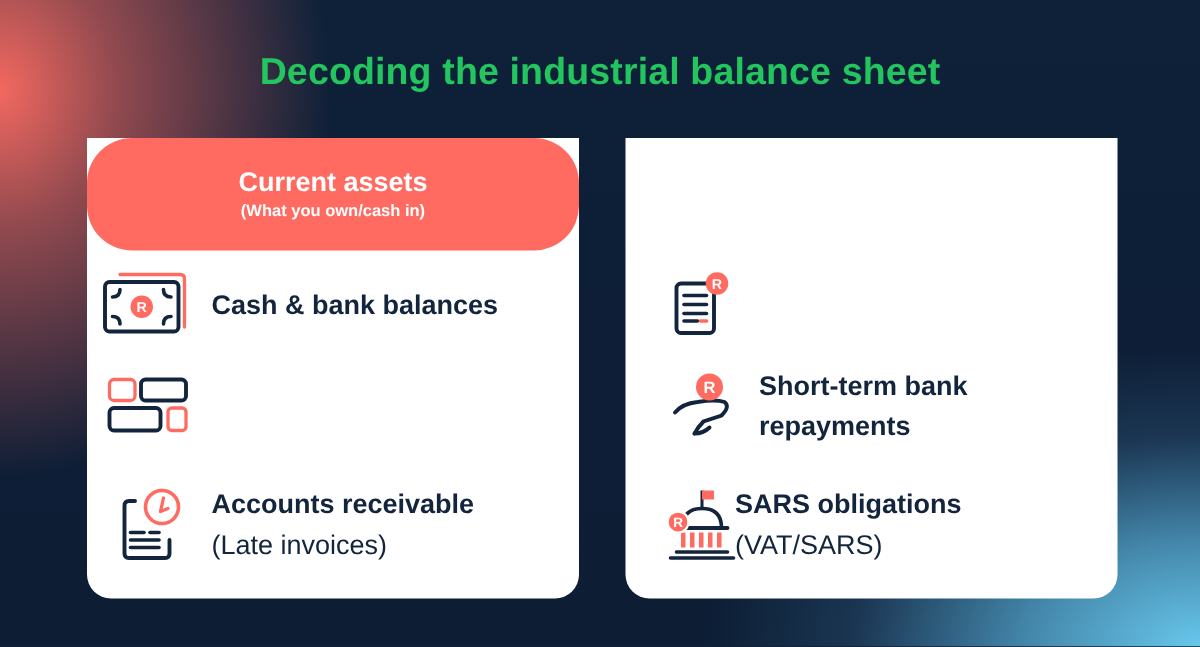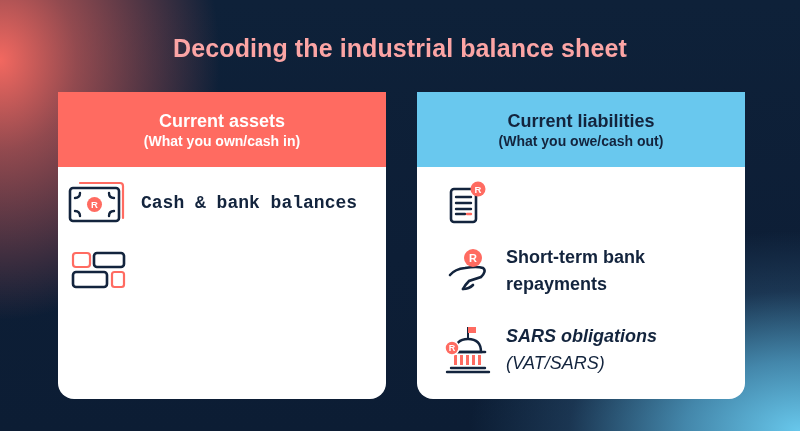--- a/index.html
+++ b/index.html
@@ -11,37 +11,37 @@
     }
     .bg {
       position: absolute; inset: 0;
       background:
         radial-gradient(ellipse 220px 260px at 0px 60px, rgba(255,108,98,0.95) 0%, rgba(255,108,98,0.55) 35%, rgba(255,108,98,0) 100%),
         radial-gradient(ellipse 330px 200px at 800px 431px, rgba(104,200,236,1) 0%, rgba(86,170,210,0.75) 35%, rgba(60,110,150,0.3) 70%, rgba(30,60,90,0) 100%),
         linear-gradient(180deg, #0e2139 0%, #0d1e36 60%, #0c1d34 100%);
     }
     .title {
       position: absolute; left: 0; right: 0; top: 34px;
-      text-align: center; color: #fca5a5;
+      text-align: center; color: #22c55e;
       font-weight: 700; font-size: 25px; letter-spacing: 0.1px;
     }
     .card {
       position: absolute; top: 92px; width: 328px; height: 307px;
       background: #ffffff; border-radius: 0 0 16px 16px; overflow: hidden;
     }
     .card.left { left: 58px; }
     .card.right { left: 417px; }
     .card-header {
       height: 75px; display: flex; flex-direction: column;
-      align-items: center; justify-content: center; text-align: center;
+      align-items: center; justify-content: center; text-align: center; border-radius: 30px;
     }
     .left .card-header { background: #ff6b61; color: #ffffff; }
     .right .card-header { background: #69c8ee; color: #13243d; }
     .card-header .h-title { font-weight: 700; font-size: 18px; line-height: 22px; }
-    .card-header .h-sub { font-weight: 700; font-size: 14px; line-height: 18px; }
+    .card-header .h-sub { font-weight: 700; font-size: 11px; line-height: 18px; }
     .item {
       position: absolute; left: 0; right: 0; display: flex; align-items: center;
     }
     .item .icon { position: absolute; width: 60px; height: 50px; }
     .item .text { position: absolute; left: 83px; color: #13243d; }
     .item .t-main { font-weight: 700; font-size: 18px; line-height: 27px; }
     .item .t-sub { font-weight: 400; font-size: 18px; line-height: 27px; }
     svg { display: block; }
   </style>
 </head>
@@ -63,43 +63,56 @@
         <path d="M14 3 H54 Q57 3 57 6 V38" fill="none" stroke="#ff6b61" stroke-width="2.2" stroke-linecap="round"></path>
         <rect x="4" y="8" width="49" height="33" rx="3" fill="none" stroke="#13243d" stroke-width="2.6"></rect>
         <path d="M9 18 Q14 18 14 13" fill="none" stroke="#13243d" stroke-width="2.4" stroke-linecap="round"></path>
         <path d="M48 18 Q43 18 43 13" fill="none" stroke="#13243d" stroke-width="2.4" stroke-linecap="round"></path>
         <path d="M9 31 Q14 31 14 36" fill="none" stroke="#13243d" stroke-width="2.4" stroke-linecap="round"></path>
         <path d="M48 31 Q43 31 43 36" fill="none" stroke="#13243d" stroke-width="2.4" stroke-linecap="round"></path>
         <circle cx="28.5" cy="24.5" r="7.5" fill="#ff6b61"></circle>
         <text x="28.5" y="28.3" text-anchor="middle" font-size="9.5" font-weight="700" fill="#ffffff" font-family="Liberation Sans, sans-serif">R</text>
       </svg>
     </div>
-    <div class="text" style="top:10px;font-family:Liberation Mono, monospace;">
+    <div class="text" style="top:10px;">
       <div class="t-main">Cash &amp; bank balances</div>
     </div>
   </div>
 
   <div class="item" style="top:150px;height:60px;">
     <div class="icon" style="left:8px;top:7px;">
       <svg width="60" height="50" viewBox="0 0 60 50">
         <rect x="7" y="4" width="17" height="14" rx="3" fill="none" stroke="#ff6b61" stroke-width="2.2"></rect>
         <rect x="28" y="4" width="30" height="14" rx="3" fill="none" stroke="#13243d" stroke-width="2.6"></rect>
         <rect x="7" y="23" width="34" height="15" rx="3" fill="none" stroke="#13243d" stroke-width="2.6"></rect>
         <rect x="46" y="23" width="12" height="15" rx="2.5" fill="none" stroke="#ff6b61" stroke-width="2.2"></rect>
       </svg>
     </div>
   </div>
 
+  <div class="item" style="top:228px;height:60px;">
+    <div class="icon" style="left:18px;top:2px;">
+      <svg width="60" height="56" viewBox="0 0 60 56">
+        <path d="M14 12 H10 Q7 12 7 15 V47 Q7 50 10 50 H34 Q37 50 37 47 V38" fill="none" stroke="#13243d" stroke-width="2.6" stroke-linecap="round"></path>
+        <line x1="11" y1="33" x2="20" y2="33" stroke="#13243d" stroke-width="2.4" stroke-linecap="round"></line>
+        <line x1="11" y1="38" x2="30" y2="38" stroke="#13243d" stroke-width="2.4" stroke-linecap="round"></line>
+        <line x1="11" y1="43" x2="30" y2="43" stroke="#13243d" stroke-width="2.4" stroke-linecap="round"></line>
+        <line x1="24" y1="33" x2="30" y2="33" stroke="#13243d" stroke-width="2.4" stroke-linecap="round"></line>
+        <circle cx="32" cy="16" r="11" fill="#ffffff" stroke="#ff6b61" stroke-width="2.4"></circle>
+        <path d="M33 10 L31 19 L36 17" fill="none" stroke="#ff6b61" stroke-width="2.2" stroke-linecap="round" stroke-linejoin="round"></path>
+      </svg>
+    </div>
+    <div class="text" style="top:3px;">
+      <div class="t-main">Accounts receivable</div>
+      <div class="t-sub">(Late invoices)</div>
+    </div>
+  </div>
 </section>
 
 <section class="card right">
-  <div class="card-header">
-    <div class="h-title">Current liabilities</div>
-    <div class="h-sub">(What you owe/cash out)</div>
-  </div>
 
   <div class="item" style="top:88px;height:50px;">
     <div class="icon" style="left:26px;top:0;">
       <svg width="50" height="50" viewBox="0 0 50 50">
         <rect x="8" y="9" width="25" height="33" rx="3" fill="none" stroke="#13243d" stroke-width="2.6"></rect>
         <line x1="13" y1="17" x2="28" y2="17" stroke="#13243d" stroke-width="2.4" stroke-linecap="round"></line>
         <line x1="13" y1="23" x2="28" y2="23" stroke="#13243d" stroke-width="2.4" stroke-linecap="round"></line>
         <line x1="13" y1="29" x2="28" y2="29" stroke="#13243d" stroke-width="2.4" stroke-linecap="round"></line>
         <line x1="13" y1="34" x2="22" y2="34" stroke="#13243d" stroke-width="2.4" stroke-linecap="round"></line>
         <line x1="24" y1="34" x2="28" y2="34" stroke="#ff6b61" stroke-width="2.4" stroke-linecap="round"></line>
@@ -135,18 +148,18 @@
         <rect x="17" y="31" width="3" height="10" fill="#ff6b61"></rect>
         <rect x="23" y="31" width="3" height="10" fill="#ff6b61"></rect>
         <rect x="29" y="31" width="3" height="10" fill="#ff6b61"></rect>
         <rect x="35" y="31" width="3" height="10" fill="#ff6b61"></rect>
         <line x1="8" y1="44" x2="42" y2="44" stroke="#13243d" stroke-width="2.4" stroke-linecap="round"></line>
         <line x1="4" y1="48" x2="46" y2="48" stroke="#13243d" stroke-width="2.4" stroke-linecap="round"></line>
         <circle cx="9" cy="24" r="7" fill="#ff6b61" stroke="#ffffff" stroke-width="1.5"></circle>
         <text x="9" y="27.4" text-anchor="middle" font-size="9" font-weight="700" fill="#ffffff" font-family="Liberation Sans, sans-serif">R</text>
       </svg>
     </div>
-    <div class="text" style="top:3px;left:89px;font-style:italic;">
+    <div class="text" style="top:3px;left:73px;">
       <div class="t-main">SARS obligations</div>
       <div class="t-sub">(VAT/SARS)</div>
     </div>
   </div>
 </section>
 
 </body></html>

